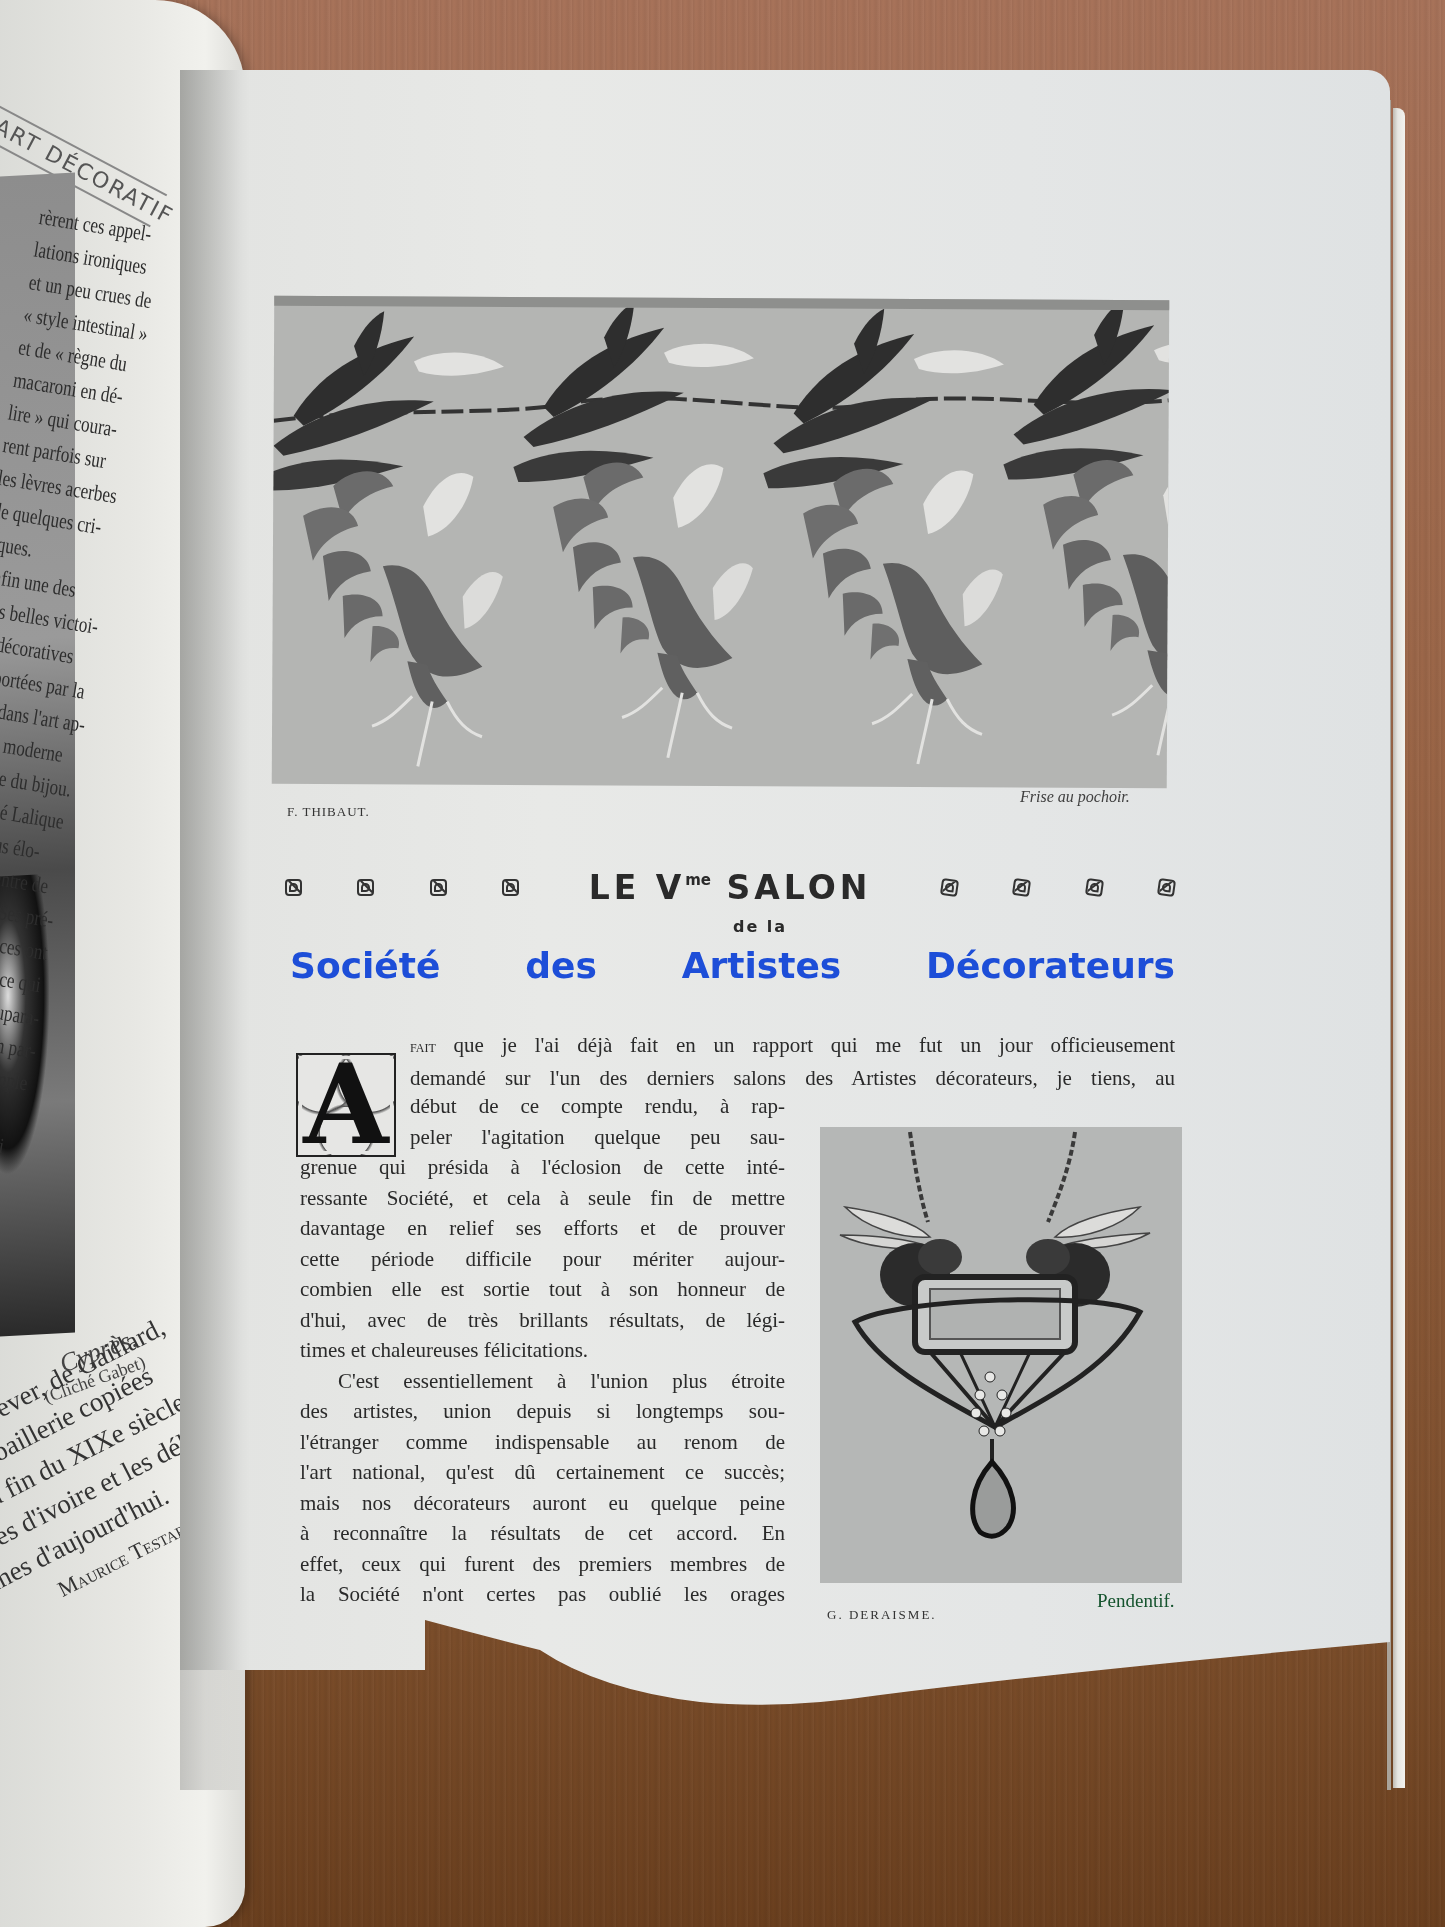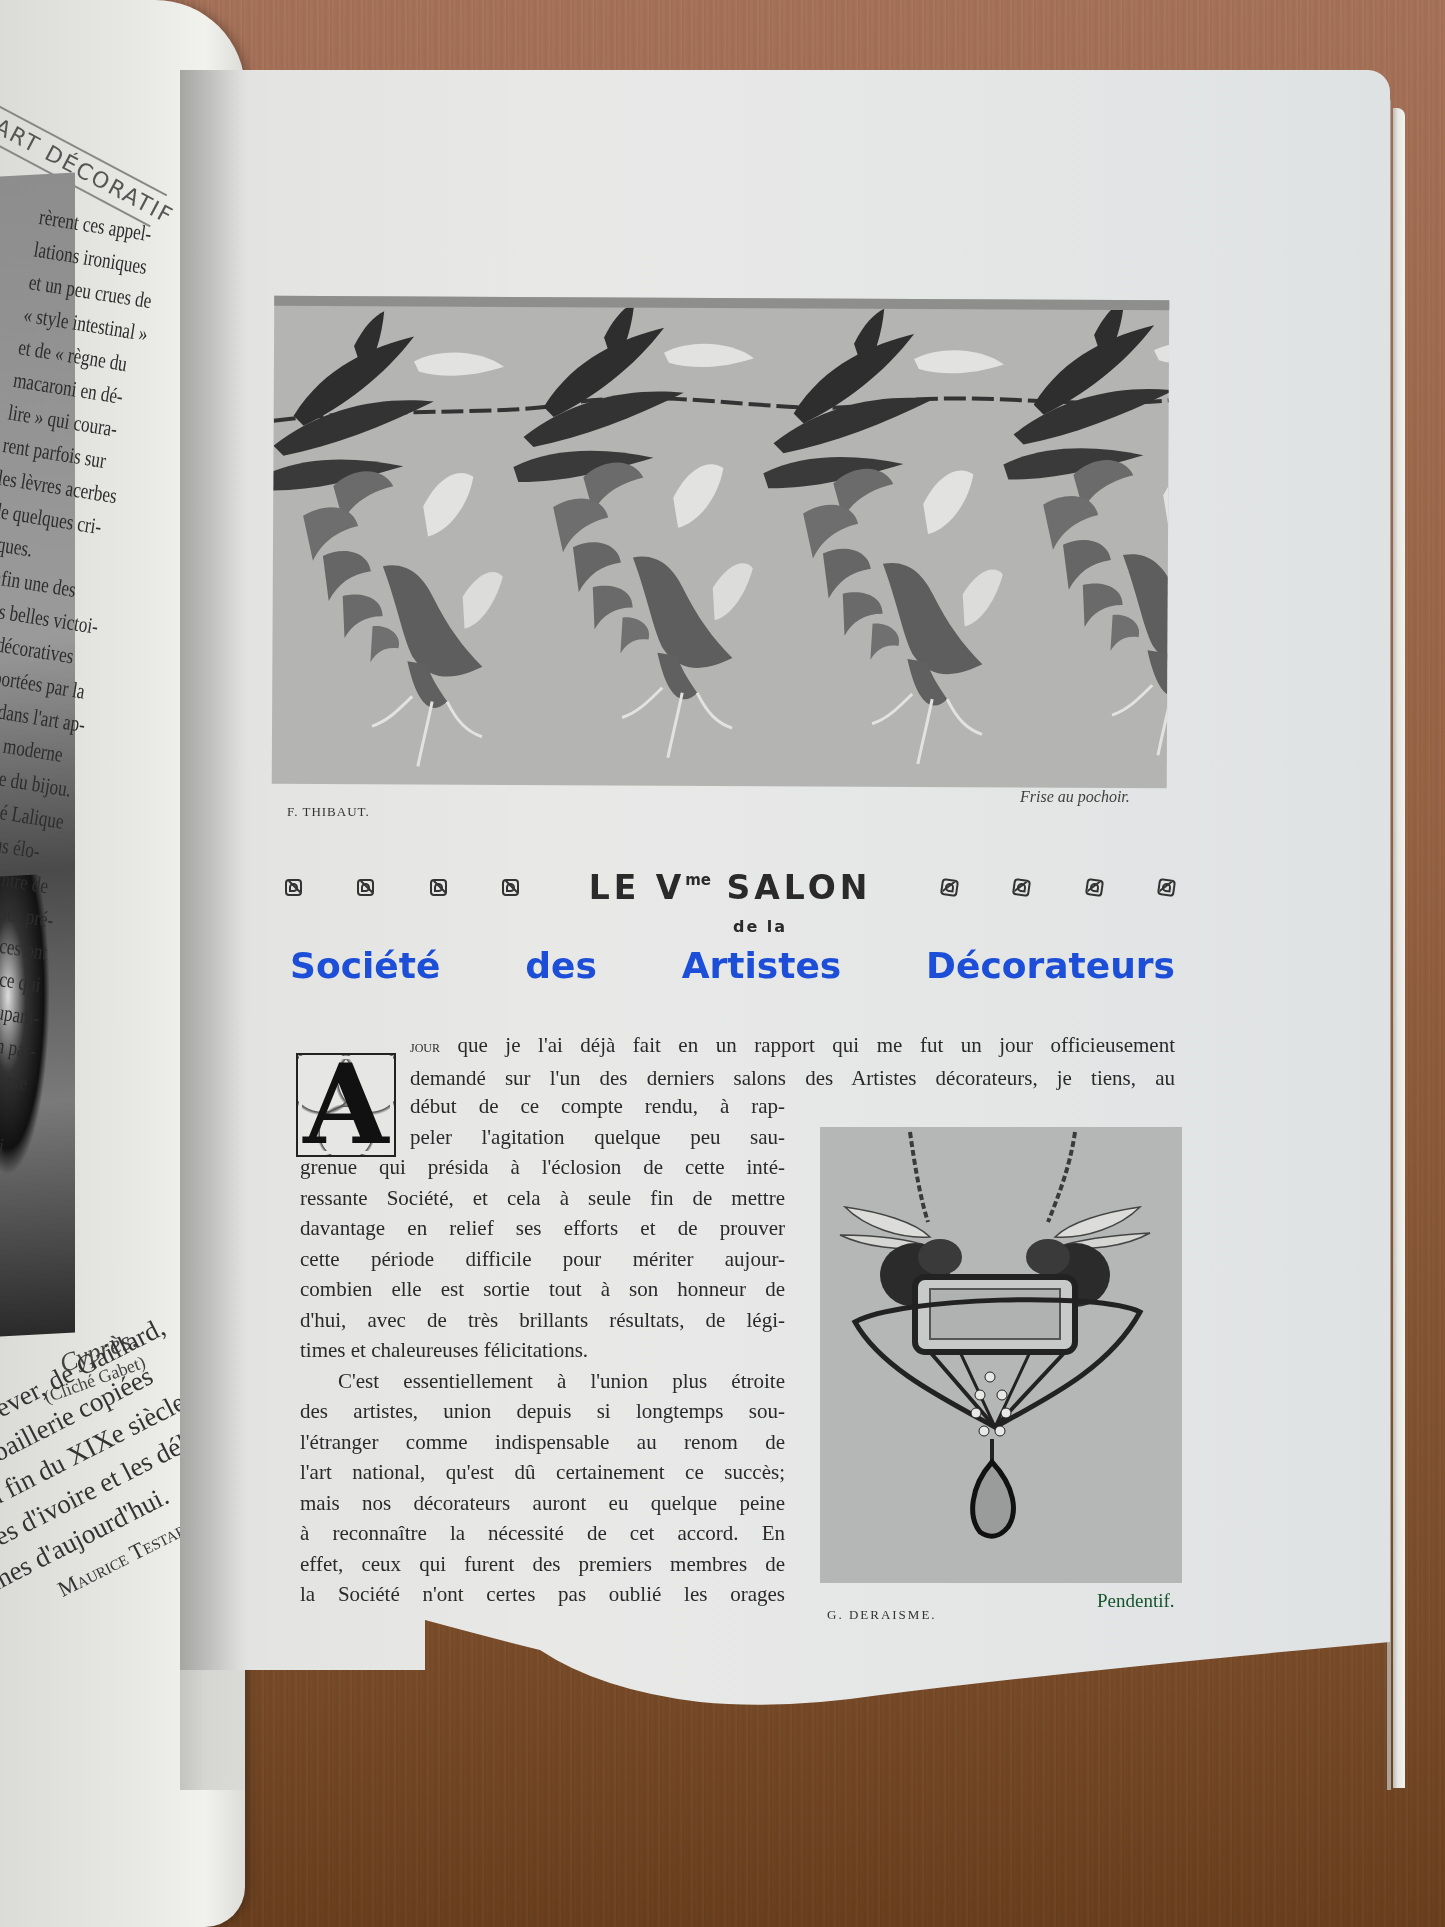--- a/index.html
+++ b/index.html
@@ -296,41 +296,41 @@
   <span>Société</span>
   <span>des</span>
   <span>Artistes</span>
   <span>Décorateurs</span>
 </div>
 
 <div class="dropcap">
   <span>A</span>
 </div>
 <div class="full-lines body-text">
-  <span class="ln"><span class="sc">jour</span><span> que je l'ai déjà fait en un rapport qui me fut un jour officieusement</span></span>
+  <span class="ln"><span class="sc">fait</span><span> que je l'ai déjà fait en un rapport qui me fut un jour officieusement</span></span>
   <span class="ln">demandé sur l'un des derniers salons des Artistes décorateurs, je tiens, au</span>
 </div>
 <div class="narrow-a body-text">
   <span class="ln">début de ce compte rendu, à rap-</span>
   <span class="ln">peler l'agitation quelque peu sau-</span>
 </div>
 <div class="narrow-b body-text" style="top:1152px;">
   <span class="ln">grenue qui présida à l'éclosion de cette inté-</span>
   <span class="ln">ressante Société, et cela à seule fin de mettre</span>
   <span class="ln">davantage en relief ses efforts et de prouver</span>
   <span class="ln">cette période difficile pour mériter aujour-</span>
   <span class="ln">combien elle est sortie tout à son honneur de</span>
   <span class="ln">d'hui, avec de très brillants résultats, de légi-</span>
   <span class="ln last">times et chaleureuses félicitations.</span>
   <span class="ln indent">C'est essentiellement à l'union plus étroite</span>
   <span class="ln">des artistes, union depuis si longtemps sou-</span>
   <span class="ln">l'étranger comme indispensable au renom de</span>
   <span class="ln">l'art national, qu'est dû certainement ce succès;</span>
   <span class="ln">mais nos décorateurs auront eu quelque peine</span>
-  <span class="ln">à reconnaître la nécessité de cet accord. En</span>
+  <span class="ln">à reconnaître la résultats de cet accord. En</span>
   <span class="ln">effet, ceux qui furent des premiers membres de</span>
   <span class="ln">la Société n'ont certes pas oublié les orages</span>
 </div>
 
 <div class="pendant">
   <svg viewBox="0 0 362 456">
     <rect width="362" height="456" fill="#b5b7b6"></rect>
 
     <path d="M90,5 C95,40 100,70 108,95" stroke="#3a3a3a" stroke-width="4" fill="none" stroke-dasharray="6 3"></path>
     <path d="M255,5 C250,40 238,70 228,95" stroke="#3a3a3a" stroke-width="4" fill="none" stroke-dasharray="6 3"></path>

